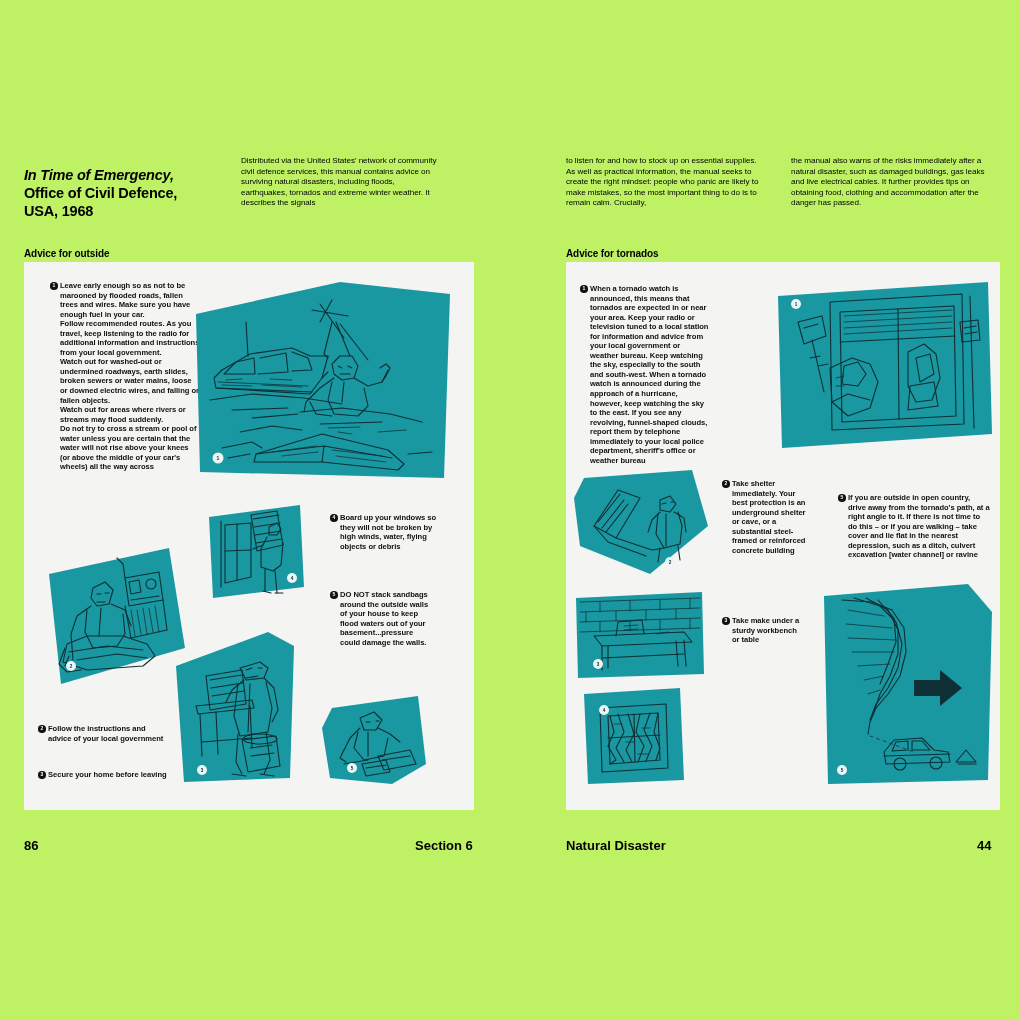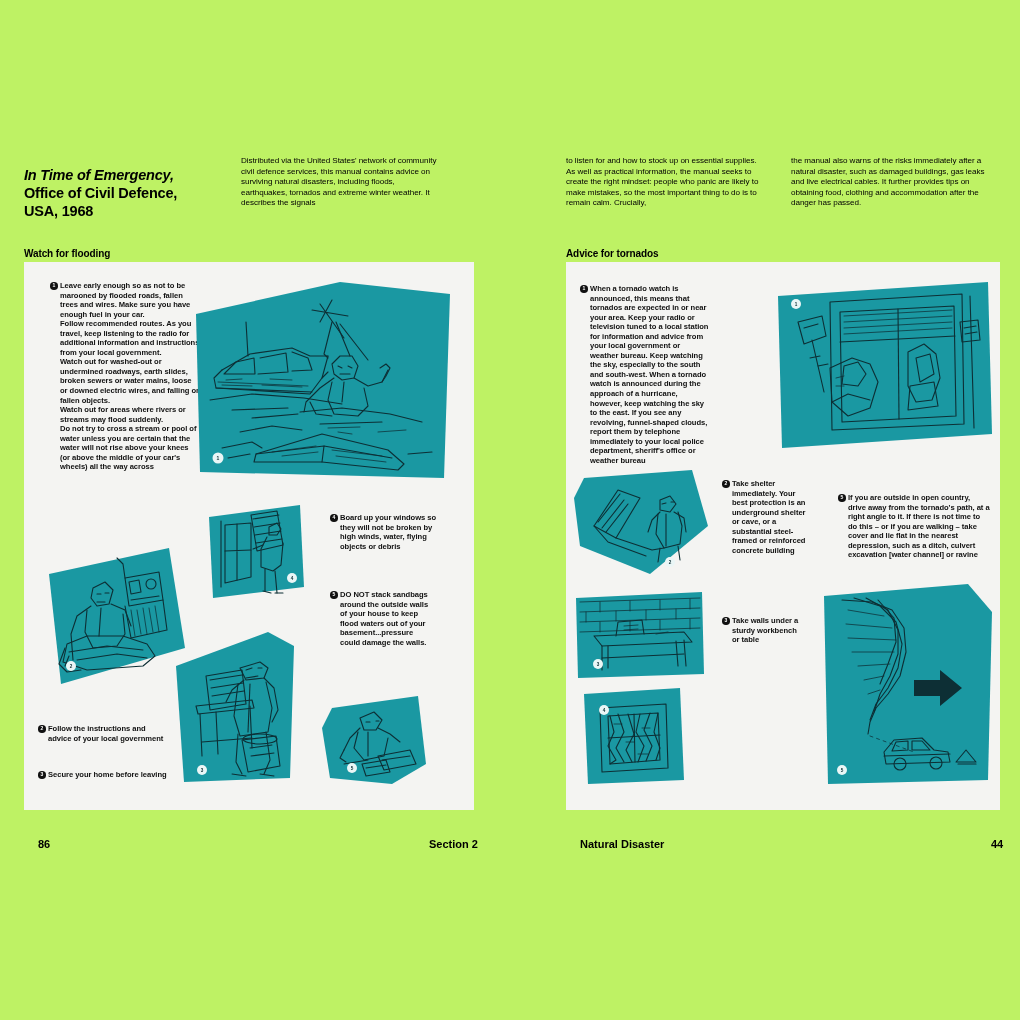--- a/index.html
+++ b/index.html
@@ -28,21 +28,21 @@
   .ic3{left:791px;width:206px;}
 
   .section-head{position:absolute;font-size:10px;font-weight:bold;letter-spacing:-0.1px;}
   .sh-left{left:24px;top:248px;}
 
   
   .panel{position:absolute;background:#f4f4f2;}
   .panel-left{left:24px;top:262px;width:450px;height:548px;}
 
   
-  .folio{position:absolute;top:838px;font-size:11px;font-weight:bold;margin-left:14px;}
+  .folio{position:absolute;top:838px;font-size:13px;font-weight:bold;}
   .folio-86{left:24px;}
   .folio-sec{left:415px;}
 
   
   .item{position:absolute;font-size:7.6px;font-weight:bold;line-height:9.55px;letter-spacing:-0.04px;color:#111;}
   .item .bullet{
     position:absolute;left:0;top:1px;
     width:7.5px;height:7.5px;border-radius:50%;
     background:#111;color:#fff;
     font-size:5px;line-height:7.5px;text-align:center;font-weight:bold;
@@ -66,21 +66,21 @@
   <div class="page page-left">
 
     <div class="title-block">
       <div class="title-line ital">In Time of Emergency,</div>
       <div class="title-line">Office of Civil Defence,</div>
       <div class="title-line">USA, 1968</div>
     </div>
 
     <div class="intro-col ic1">Distributed via the United States' network of community civil defence services, this manual contains advice on surviving natural disasters, including floods, earthquakes, tornados and extreme winter weather. It describes the signals</div>
 
-    <div class="section-head sh-left">Watch for flooding</div>
+    <div class="section-head sh-left">Advice for outside</div>
 
     <div class="panel panel-left"></div>
 
     <div class="item" style="left:50px;top:281px;width:150px;">
       <span class="bullet">1</span>
       <span class="txt" style="white-space:pre-line;">Leave early enough so as not to be marooned by flooded roads, fallen trees and wires. Make sure you have enough fuel in your car.
 Follow recommended routes. As you travel, keep listening to the radio for additional information and instructions from your local government.
 Watch out for washed-out or undermined roadways, earth slides, broken sewers or water mains, loose or downed electric wires, and falling or fallen objects.
 Watch out for areas where rivers or streams may flood suddenly.
 Do not try to cross a stream or pool of water unless you are certain that the water will not rise above your knees (or above the middle of your car's wheels) all the way across</span>
@@ -282,21 +282,21 @@
           <path d="M40,70 L64,66 L68,78 L44,82 Z"></path>
           <path d="M44,74 L64,71"></path>
           <path d="M22,70 L46,66"></path>
         </g>
         <circle cx="30" cy="74" r="5" fill="#eaf6f6"></circle>
         <text x="30" y="76.2" font-size="4.6" font-family="Liberation Sans, sans-serif" font-weight="bold" text-anchor="middle" fill="#0d2f35">5</text>
       </svg>
     </div>
 
     <div class="folio folio-86">86</div>
-    <div class="folio folio-sec">Section 2</div>
+    <div class="folio folio-sec">Section 6</div>
   </div>
 
   <div class="page page-right">
 
     <div class="intro-col ic2" style="left:56px;">to listen for and how to stock up on essential supplies. As well as practical information, the manual seeks to create the right mindset: people who panic are likely to make mistakes, so the most important thing to do is to remain calm. Crucially,</div>
     <div class="intro-col ic3" style="left:281px;">the manual also warns of the risks immediately after a natural disaster, such as damaged buildings, gas leaks and live electrical cables. It further provides tips on obtaining food, clothing and accommodation after the danger has passed.</div>
 
     <div class="section-head" style="left:56px;top:248px;">Advice for tornados</div>
 
     <div class="panel" style="left:56px;top:262px;width:434px;height:548px;"></div>
@@ -311,21 +311,21 @@
       <span class="txt">Take shelter immediately. Your best protection is an underground shelter or cave, or a substantial steel-framed or reinforced concrete building</span>
     </div>
 
     <div class="item" style="left:328px;top:493px;width:152px;">
       <span class="bullet">5</span>
       <span class="txt">If you are outside in open country, drive away from the tornado's path, at a right angle to it. If there is not time to do this – or if you are walking – take cover and lie flat in the nearest depression, such as a ditch, culvert excavation [water channel] or ravine</span>
     </div>
 
     <div class="item" style="left:212px;top:616px;width:82px;">
       <span class="bullet">3</span>
-      <span class="txt">Take walls under a sturdy workbench or table</span>
+      <span class="txt">Take make under a sturdy workbench or table</span>
     </div>
 
 
     <div class="ill" style="left:264px;top:282px;width:220px;height:168px;">
       <svg viewBox="0 0 220 168" preserveAspectRatio="none">
         <polygon points="4,14 214,0 218,152 8,166" fill="#1a98a2"></polygon>
         <g class="sk">
           <path d="M56,20 L188,12 L190,142 L58,148 Z"></path>
           <path d="M66,30 L180,24 L182,134 L68,140 Z"></path>
           <path d="M124,27 L125,137"></path>

